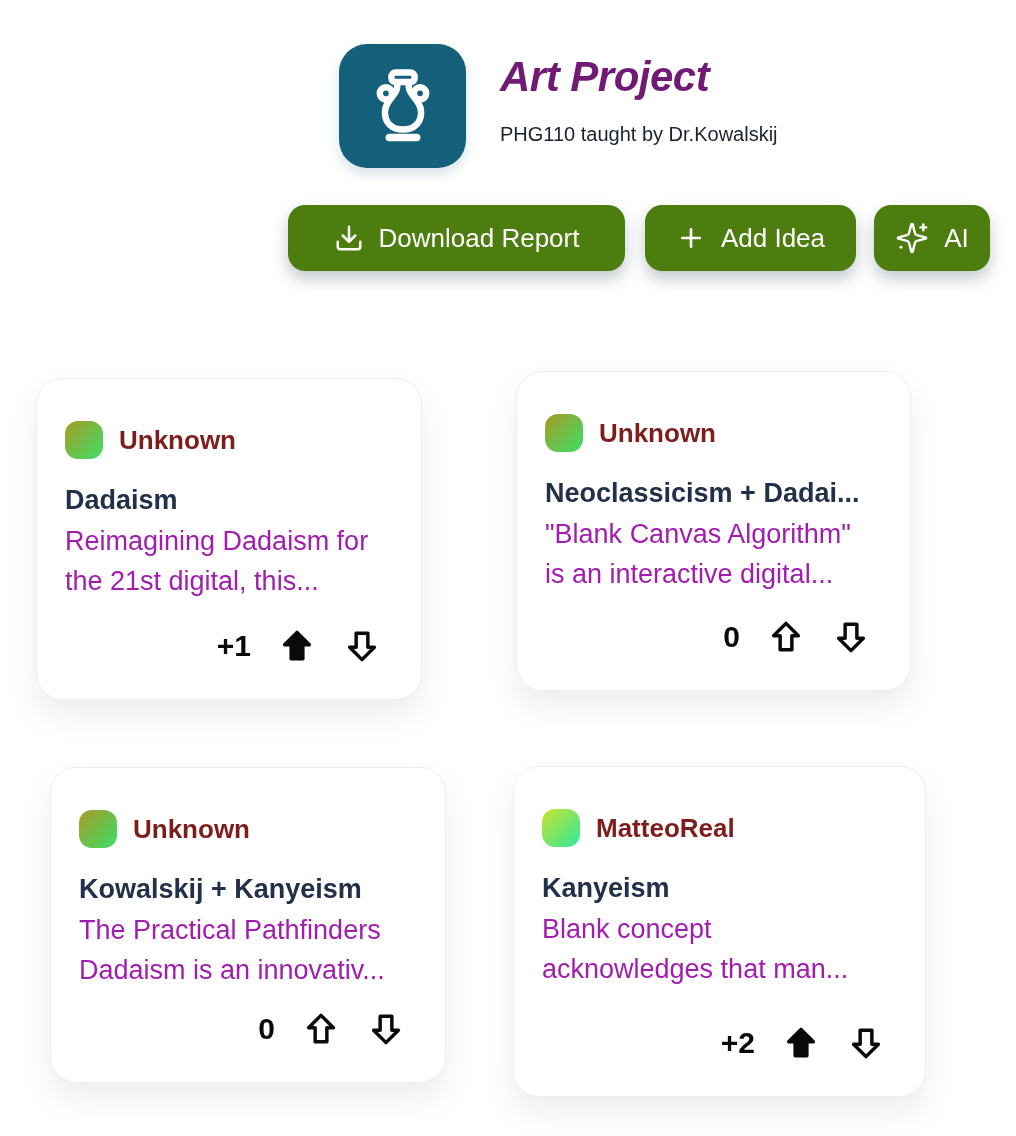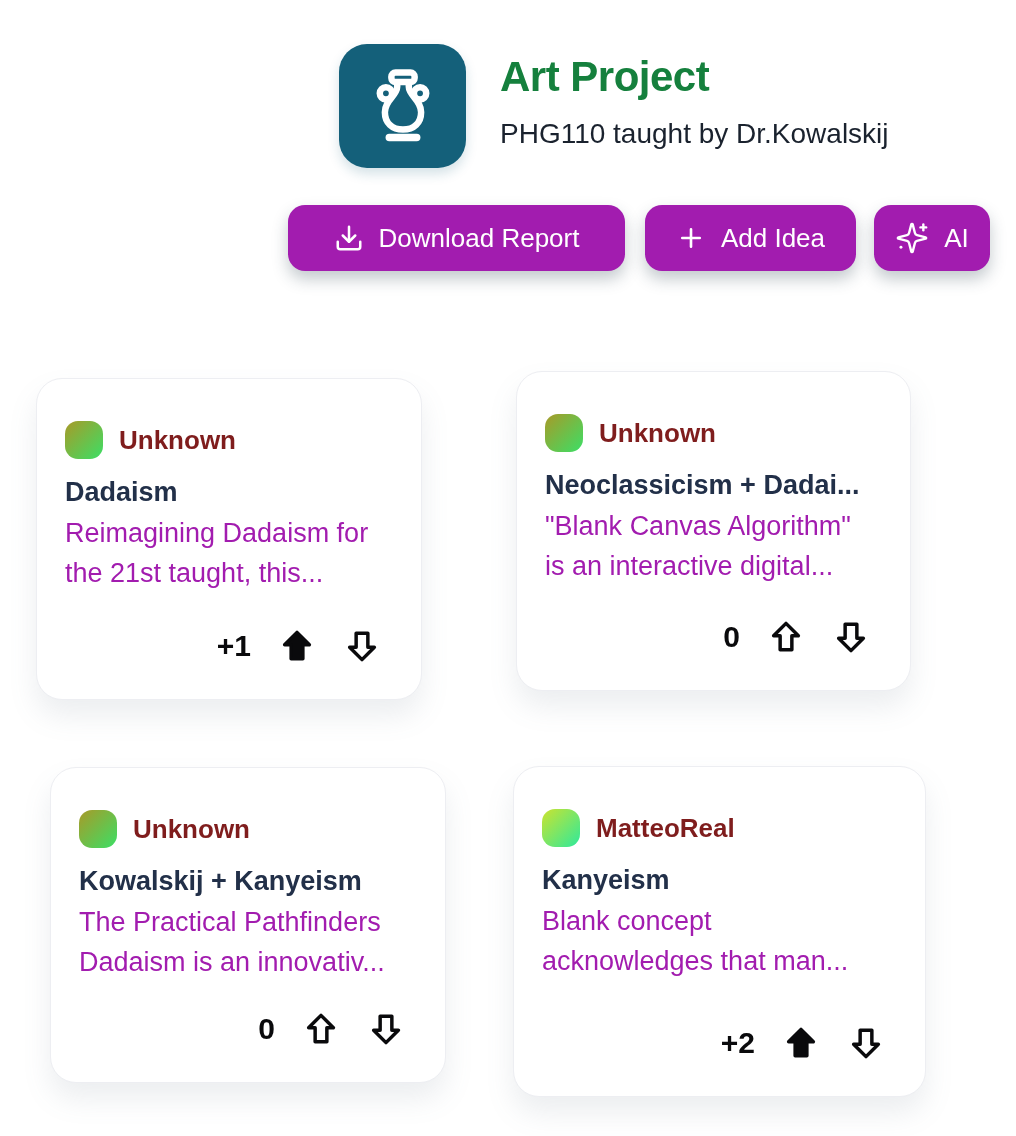--- a/index.html
+++ b/index.html
@@ -13,30 +13,31 @@
   
   .app-icon{
     position:absolute;left:339px;top:44px;
     width:127px;height:124px;border-radius:28px;
     background:#14607A;
     display:flex;align-items:center;justify-content:center;
     box-shadow:0 6px 12px rgba(20,96,122,0.18);
   }
   .header-text{position:absolute;left:500px;top:54px;}
   .page-title{
-    font-size:42px;font-weight:800;color:#15803d;line-height:46px;
+    font-size:42px;font-weight:800;color:#701a75;line-height:46px;
     letter-spacing:-0.5px;
+    font-style:italic;
   }
   .page-subtitle{
-    margin-top:18px;font-size:28px;font-weight:400;color:#1A222E;line-height:32px;
+    margin-top:18px;font-size:20px;font-weight:400;color:#1A222E;line-height:32px;
   }
   
   .btn{
     position:absolute;top:205px;height:66px;box-sizing:border-box;
-    background:#a21caf;border:none;border-radius:17px;
+    background:#4d7c0f;border:none;border-radius:17px;
     color:#ffffff;font-family:inherit;font-size:26px;font-weight:500;
     display:flex;align-items:center;justify-content:center;gap:15px;
     box-shadow:0 8px 16px rgba(40,60,75,0.28);
     cursor:pointer;
   }
   .btn svg{flex:none;}
   .btn-download{left:288px;width:337px;}
   .btn-add{left:645px;width:211px;}
   .btn-ai{left:874px;width:116px;}
   
@@ -49,21 +50,21 @@
     display:flex;flex-direction:column;
   }
   .c0{left:36px;top:378px;width:386px;height:322px;}
   .c1{left:516px;top:371px;width:395px;height:320px;}
   .c2{left:50px;top:767px;width:396px;height:316px;}
   .c3{left:513px;top:766px;width:413px;height:331px;}
   .card-header{display:flex;align-items:center;gap:16px;}
   .avatar{width:38px;height:38px;border-radius:13px;flex:none;}
   .author{font-size:26px;font-weight:800;color:#7f1d1d;}
   .idea-title{
-    margin-top:16px;font-size:27px;font-weight:700;color:#223049;
+    margin-top:24px;font-size:27px;font-weight:700;color:#223049;
     line-height:34px;white-space:nowrap;overflow:hidden;
   }
   .idea-desc{margin-top:4px;font-size:27px;font-weight:400;color:#a21caf;line-height:40px;}
   .vote-row{
     margin-top:auto;display:flex;align-items:center;justify-content:flex-end;gap:27px;
   }
   .vote-count{font-size:30px;font-weight:800;color:#0A0A0C;}
   .vote-btn{
     background:none;border:none;padding:0;margin:0;cursor:pointer;
     display:flex;align-items:center;justify-content:center;
@@ -116,21 +117,21 @@
   </button>
 
   <div class="card c0">
     <div class="card-header">
       <div class="avatar" style="background: linear-gradient(135deg, rgb(168, 154, 40), rgb(59, 223, 102));"></div>
       <div class="author">Unknown</div>
     </div>
     <div class="idea-title">Dadaism</div>
     <div class="idea-desc">
       <div>Reimagining Dadaism for</div>
-      <div>the 21st taught, this...</div>
+      <div>the 21st digital, this...</div>
     </div>
     <div class="vote-row">
       <span class="vote-count">+1</span>
       <button class="vote-btn">
         <svg width="38" height="38" viewBox="0 0 24 24">
           <path class="up-path" d="M12 3.4 L19.8 11.2 H15.7 V20 H8.3 V11.2 H4.2 Z" fill="#0A0A0C" stroke="#0A0A0C" stroke-width="2.2" stroke-linejoin="round"></path>
         </svg>
       </button>
       <button class="vote-btn">
         <svg width="38" height="38" viewBox="0 0 24 24">

